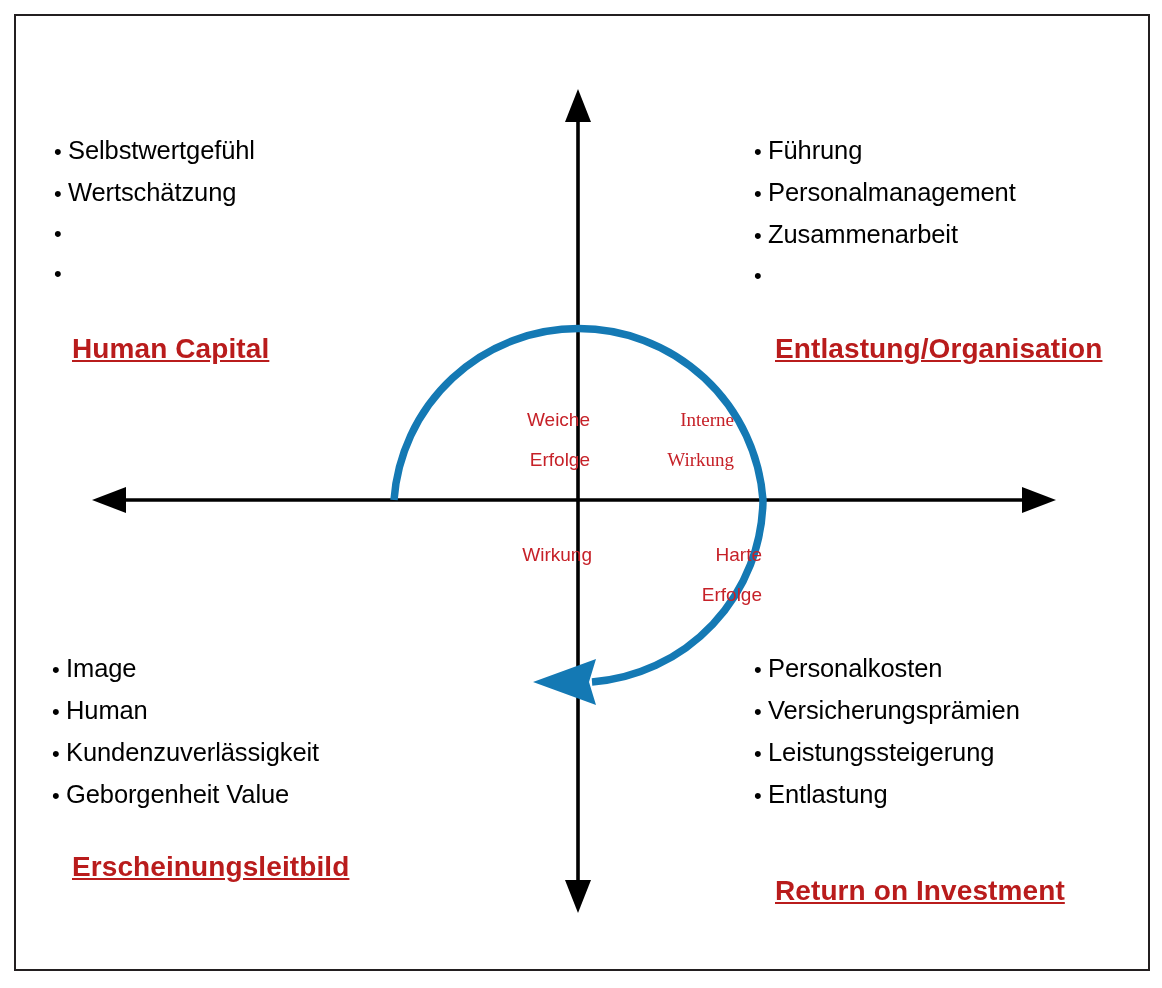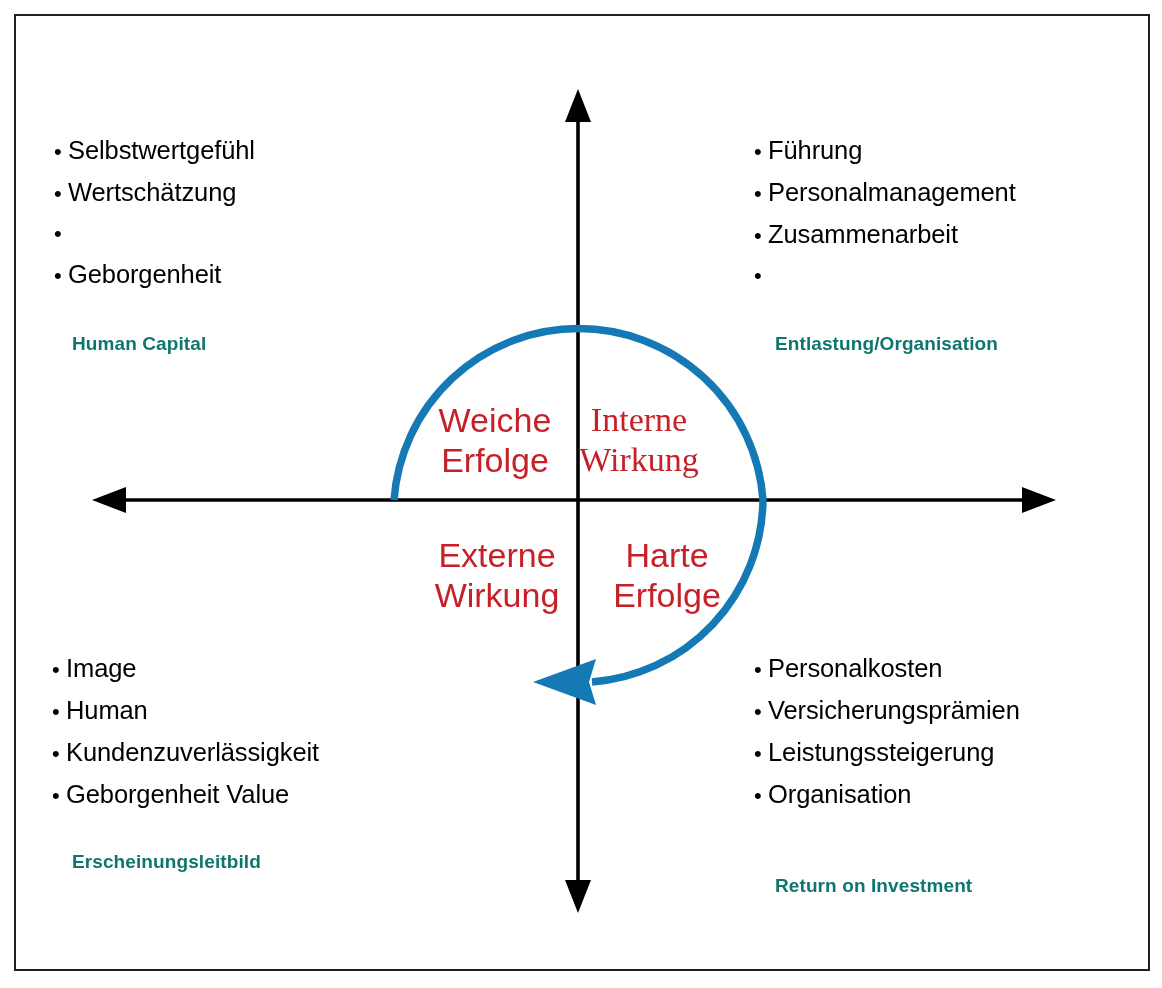--- a/index.html
+++ b/index.html
@@ -69,38 +69,39 @@
   }
 
   #list-tl { left: 54px; top: 130px; }
   #list-tr { left: 754px; top: 130px; }
   #list-bl { left: 52px; top: 648px; }
   #list-br { left: 754px; top: 648px; }
 
   
   .quad-title {
     position: absolute;
-    font-size: 19px;
+    font-size: 28px;
     font-weight: bold;
-    color: #0f766e;
+    color: #b91c1c;
     white-space: nowrap;
     letter-spacing: 0.1px;
+    text-decoration: underline;
   }
   #title-tl { left: 72px;  top: 333px; }
   #title-tr { left: 775px; top: 333px; }
   #title-bl { left: 72px;  top: 851px; text-align: center; }
   #title-br { left: 775px; top: 851px; margin-top: 24px; }
 
   
   .inner-label {
     position: absolute;
-    font-size: 34px;
+    font-size: 19px;
     line-height: 40px;
     color: #c62128;
-    text-align: center;
+    text-align: right;
     white-space: nowrap;
   }
   .inner-label span { display: block; }
 
   #inner-tl { left: 400px; top: 400px; width: 190px; }
   #inner-tr { left: 544px; top: 400px; width: 190px; font-family: Liberation Serif, serif; }
   #inner-bl { left: 402px; top: 535px; width: 190px; }
   #inner-br { left: 572px; top: 535px; width: 190px; }
 </style>
 </head>
@@ -155,21 +156,20 @@
     </li>
     <li>
       <span class="bullet">•</span>
       <span>Wertschätzung</span>
     </li>
     <li>
       <span class="bullet">•</span>
     </li>
     <li>
       <span class="bullet">•</span>
-      <span>Geborgenheit</span>
     </li>
   </ul>
   <div class="quad-title" id="title-tl">Human Capital</div>
 
   <ul class="quad-list" id="list-tr">
     <li>
       <span class="bullet">•</span>
       <span>Führung</span>
     </li>
     <li>
@@ -214,35 +214,34 @@
     <li>
       <span class="bullet">•</span>
       <span>Versicherungsprämien</span>
     </li>
     <li>
       <span class="bullet">•</span>
       <span>Leistungssteigerung</span>
     </li>
     <li>
       <span class="bullet">•</span>
-      <span>Organisation</span>
+      <span>Entlastung</span>
     </li>
   </ul>
   <div class="quad-title" id="title-br">Return on Investment</div>
 
   <div class="inner-label" id="inner-tl">
     <span>Weiche</span>
     <span>Erfolge</span>
   </div>
   <div class="inner-label" id="inner-tr">
     <span>Interne</span>
     <span>Wirkung</span>
   </div>
   <div class="inner-label" id="inner-bl">
-    <span>Externe</span>
     <span>Wirkung</span>
   </div>
   <div class="inner-label" id="inner-br">
     <span>Harte</span>
     <span>Erfolge</span>
   </div>
 
 </div>
 
 </body></html>

